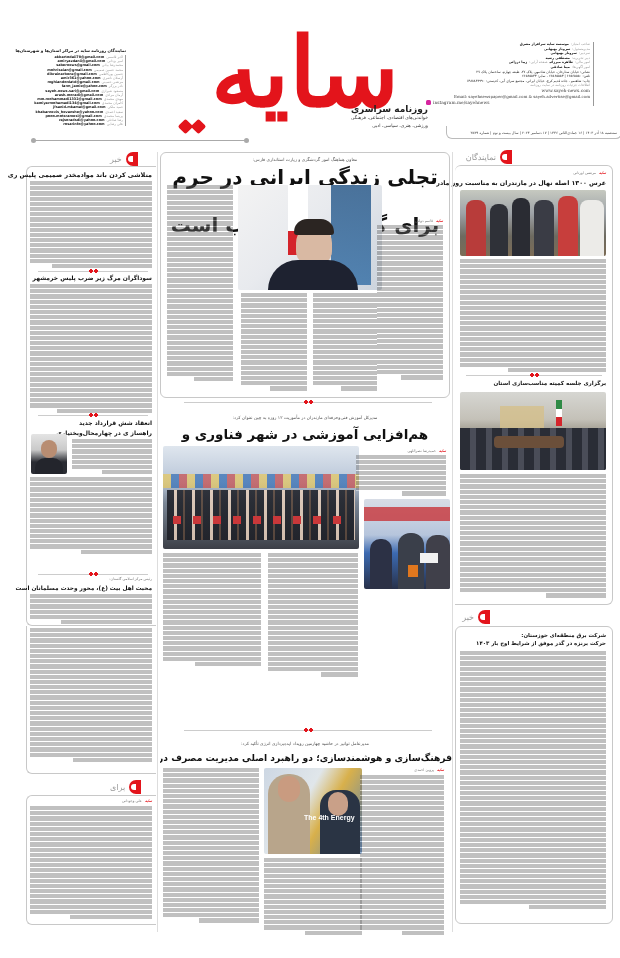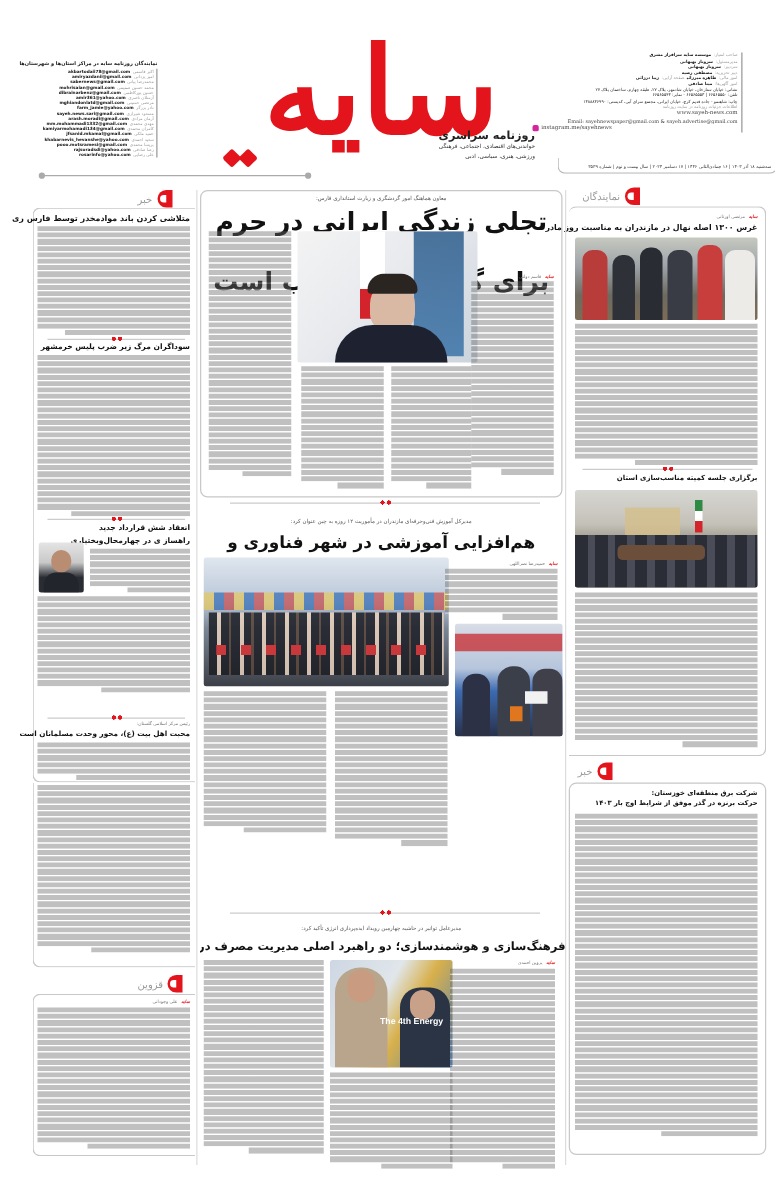--- a/index.html
+++ b/index.html
@@ -660,21 +660,21 @@
         <div style="width: 53%; margin-right: 0px; margin-left: auto;"></div>
       </div>
     </div>
 </div>
 
 <div class="section-tag" style="left:110px;top:152px">
   <span class="tag-mark"></span>
   <span class="tag-label">خبر</span>
 </div>
 <div class="box" style="left:26px;top:166px;width:130px;height:460px;border-right:none;border-radius:6px 0 0 6px">
-  <div class="headline" style="position:absolute;right:4px;top:3px;font-size:6.4px;line-height:10px;white-space:nowrap">متلاشی کردن باند مواد‌مخدر توسط فارس ری</div>
+  <div class="headline" style="position:absolute;right:4px;top:3px;font-size:6.4px;line-height:10px;white-space:nowrap">متلاشی کردن باند مواد‌مخدر صمیمی پلیس ری</div>
   <div class="col" style="right:4px;top:14px;width:122px">
       <div class="filler">
         <div style="margin-right: 0px; margin-left: auto;"></div>
         <div style="margin-right: 0px; margin-left: auto;"></div>
         <div style="margin-right: 0px; margin-left: auto;"></div>
         <div style="margin-right: 0px; margin-left: auto;"></div>
         <div style="margin-right: 0px; margin-left: auto;"></div>
         <div style="margin-right: 0px; margin-left: auto;"></div>
         <div style="margin-right: 0px; margin-left: auto;"></div>
         <div style="margin-right: 0px; margin-left: auto;"></div>
@@ -798,21 +798,21 @@
         <div style="margin-right: 0px; margin-left: auto;"></div>
         <div style="margin-right: 0px; margin-left: auto;"></div>
         <div style="margin-right: 0px; margin-left: auto;"></div>
         <div style="width: 65%; margin-right: 0px; margin-left: auto;"></div>
       </div>
     </div>
 </div>
 
 <div class="section-tag" style="left:110px;top:780px">
   <span class="tag-mark"></span>
-  <span class="tag-label">قزوین</span>
+  <span class="tag-label">برای</span>
 </div>
 <div class="box" style="left:26px;top:795px;width:130px;height:130px;border-right:none;border-radius:6px 0 0 6px">
   <div class="byline" style="position:absolute;right:4px;top:3px">
     <span class="agency">سایه</span>
     <span>علی وجودانی</span>
   </div>
   <div class="col" style="right:4px;top:10px;width:122px">
       <div class="filler">
         <div style="margin-right: 0px; margin-left: auto;"></div>
         <div style="margin-right: 0px; margin-left: auto;"></div>

